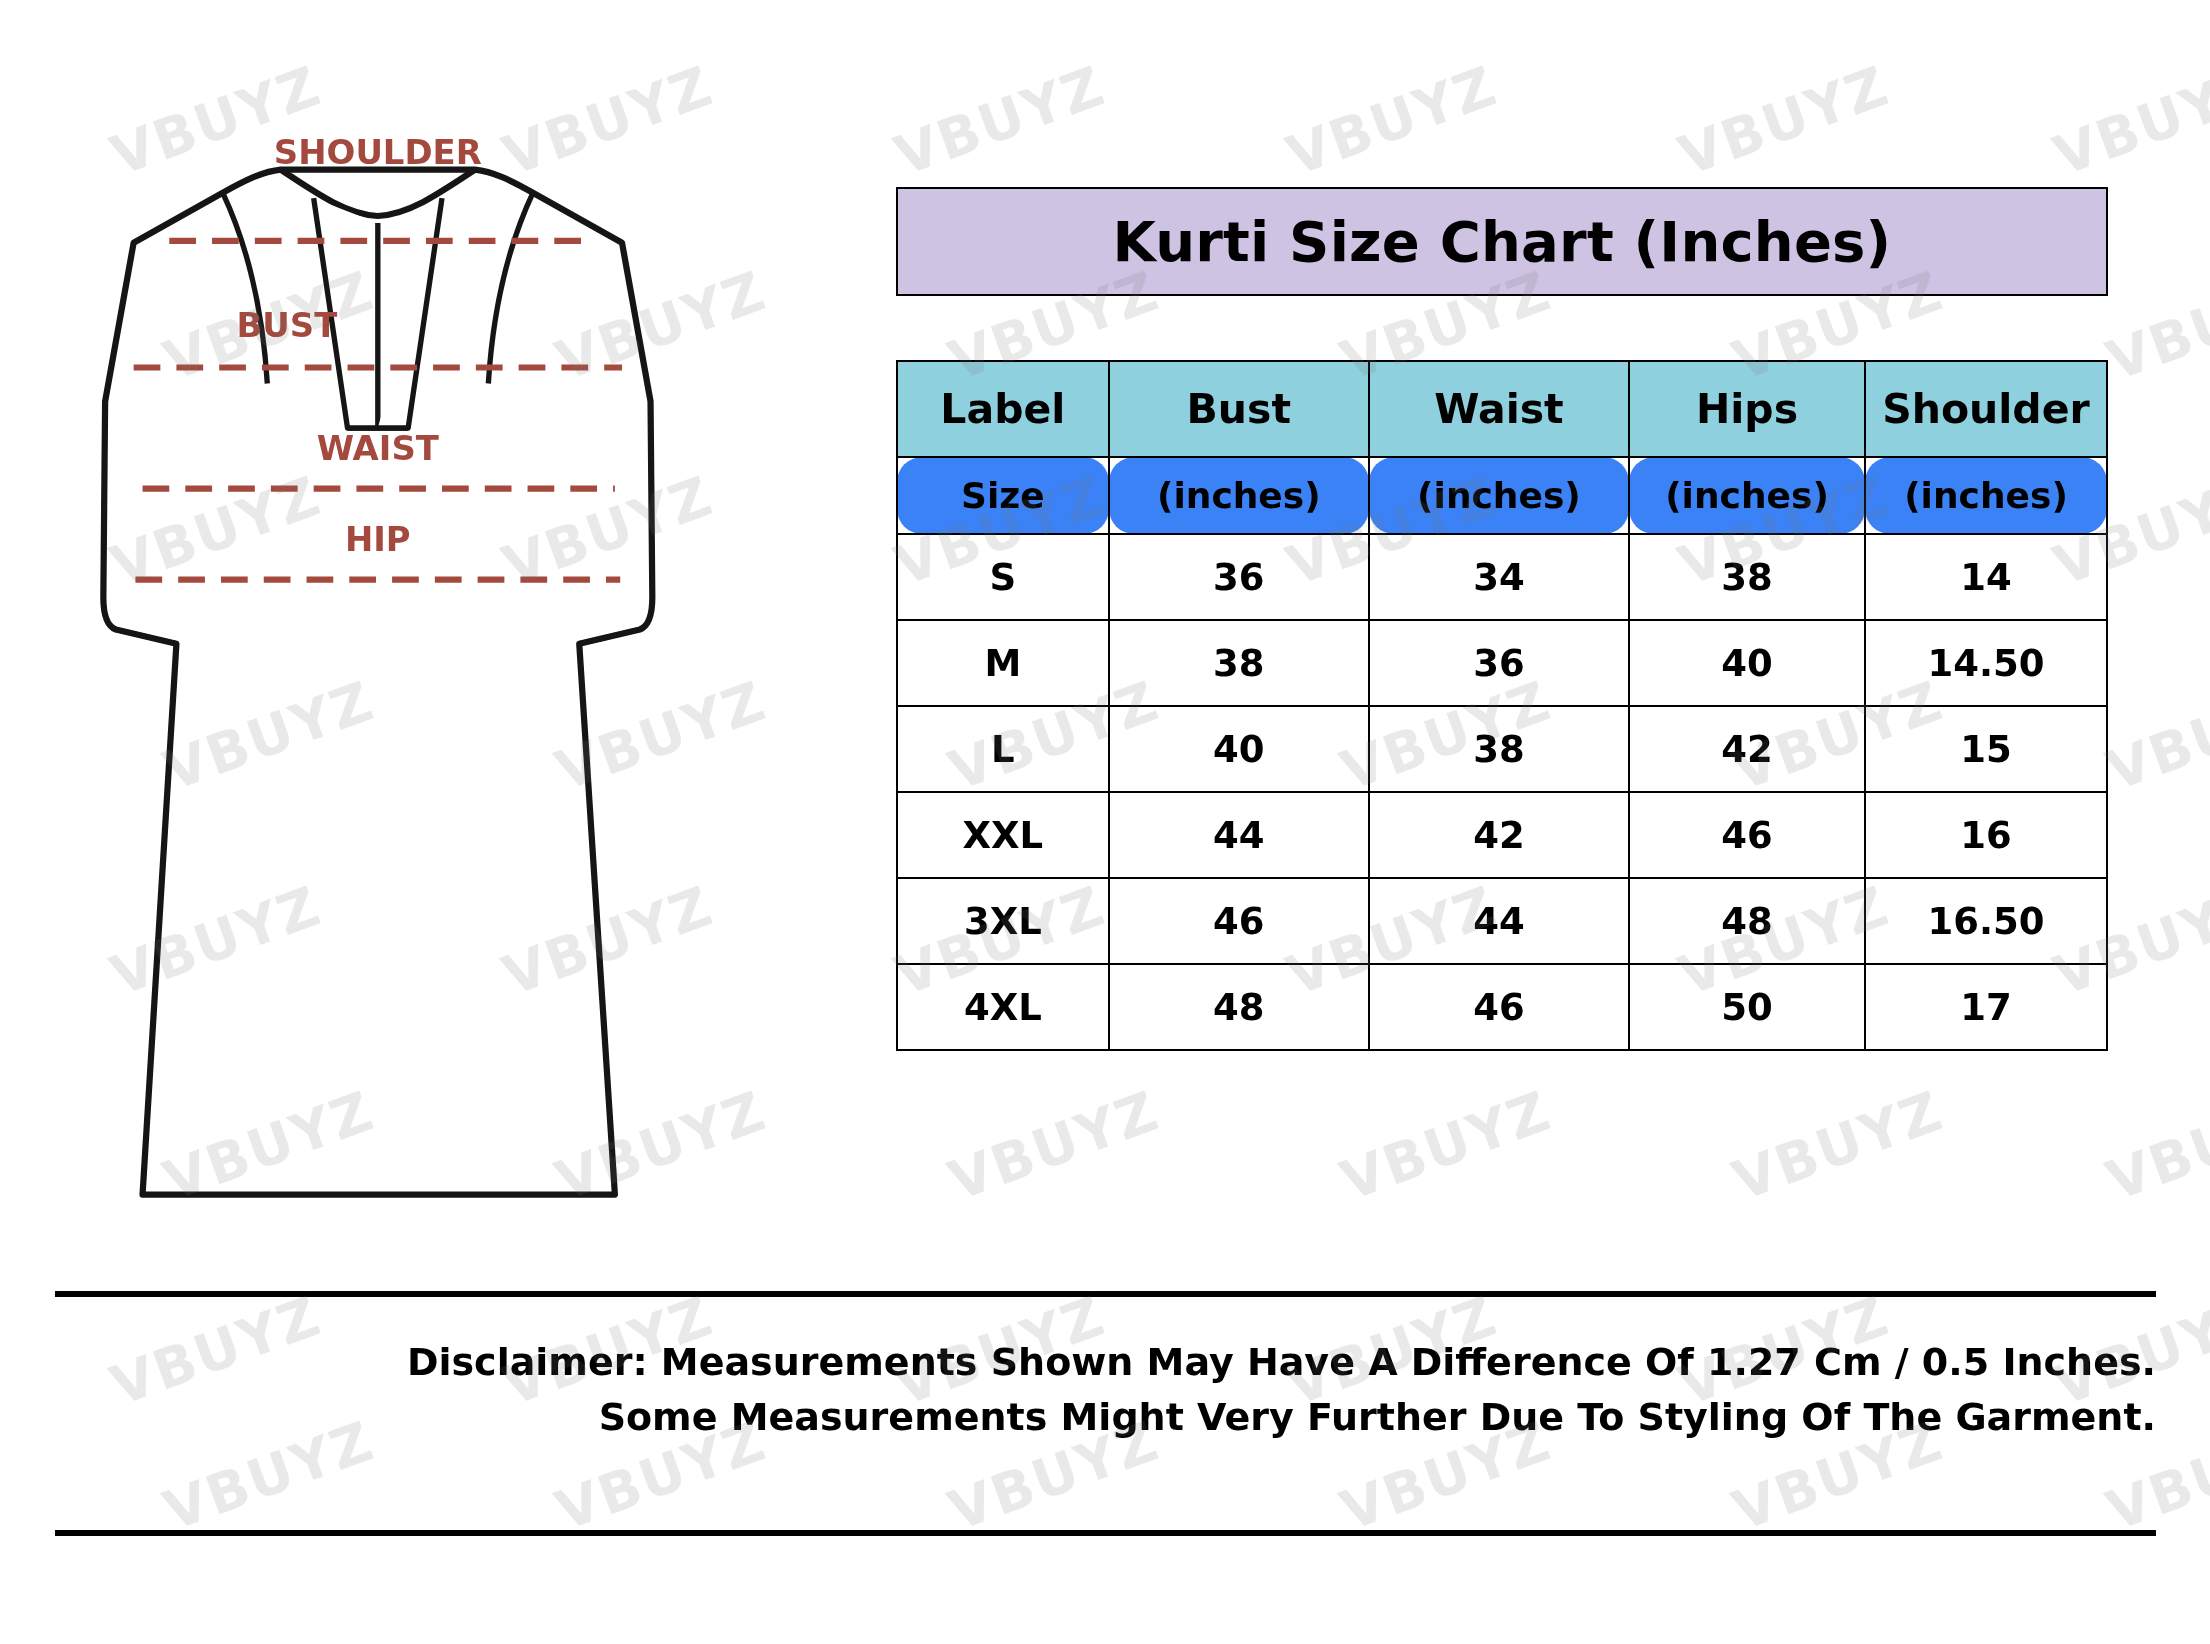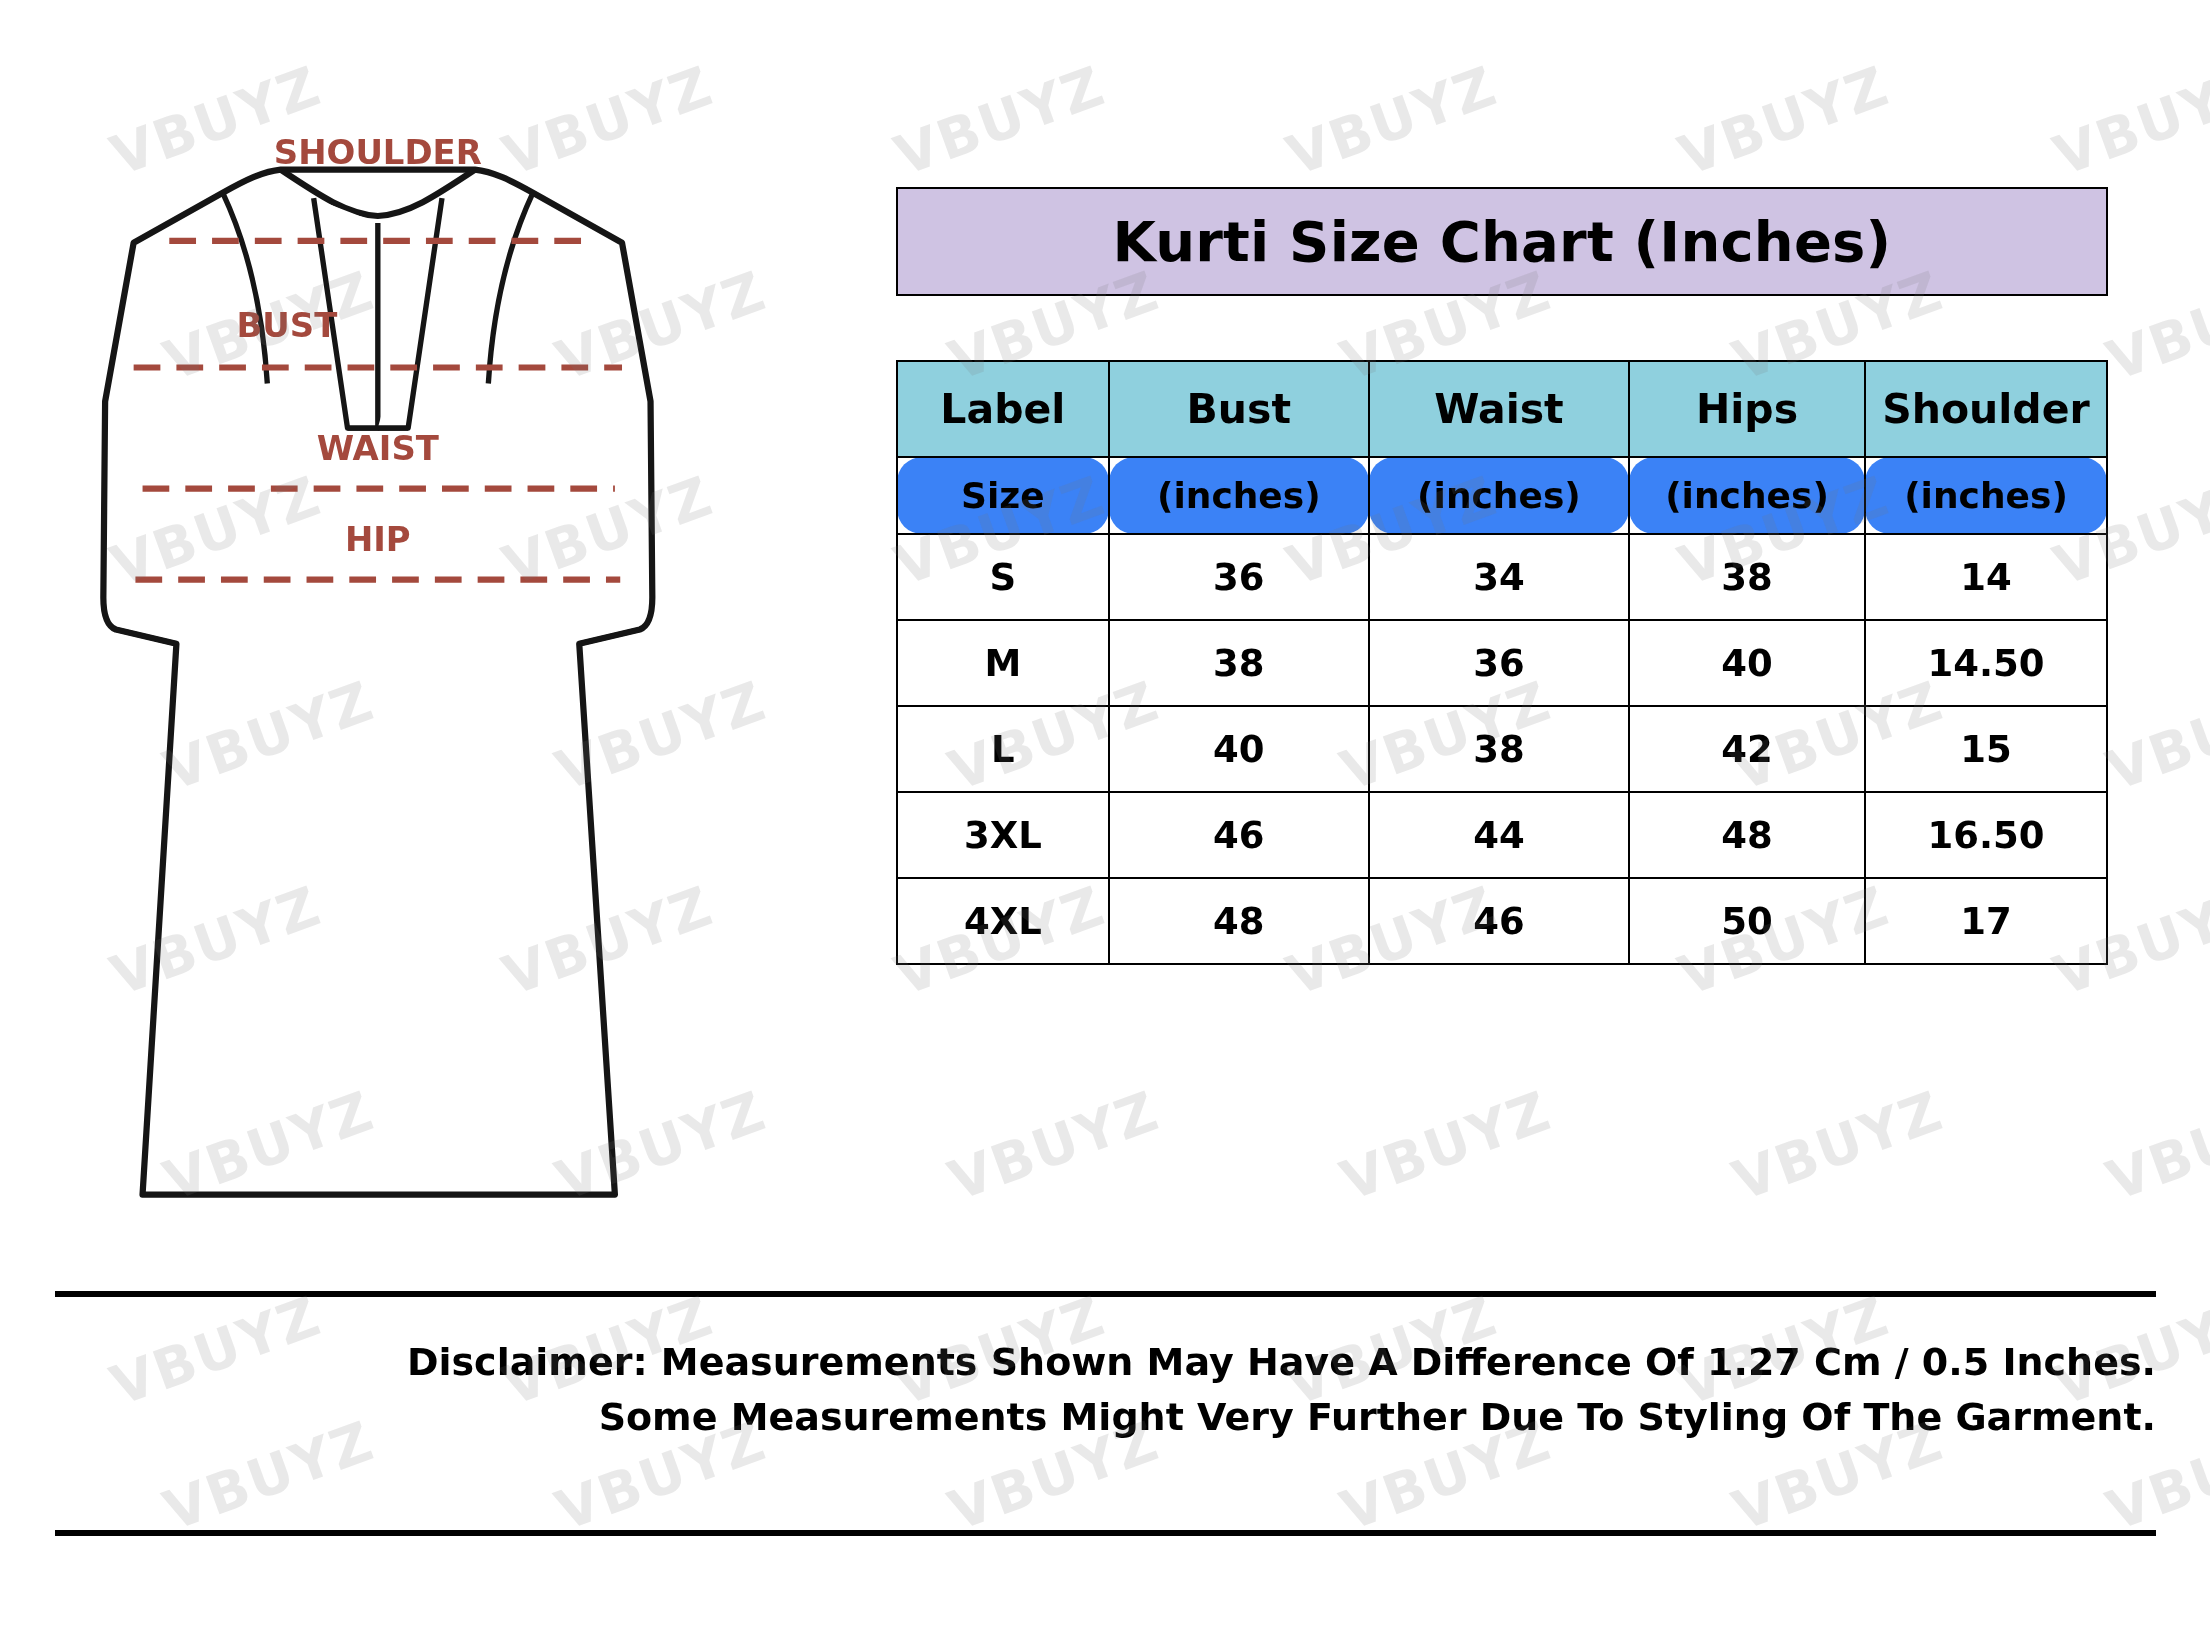--- a/index.html
+++ b/index.html
@@ -211,20 +211,27 @@
           <td>36</td>
           <td>40</td>
           <td>14.50</td>
         </tr>
         <tr>
           <td>L</td>
           <td>40</td>
           <td>38</td>
           <td>42</td>
           <td>15</td>
+        </tr>
+        <tr>
+          <td>XXL</td>
+          <td>44</td>
+          <td>42</td>
+          <td>46</td>
+          <td>16</td>
         </tr>
         <tr>
           <td>3XL</td>
           <td>46</td>
           <td>44</td>
           <td>48</td>
           <td>16.50</td>
         </tr>
         <tr>
           <td>4XL</td>

